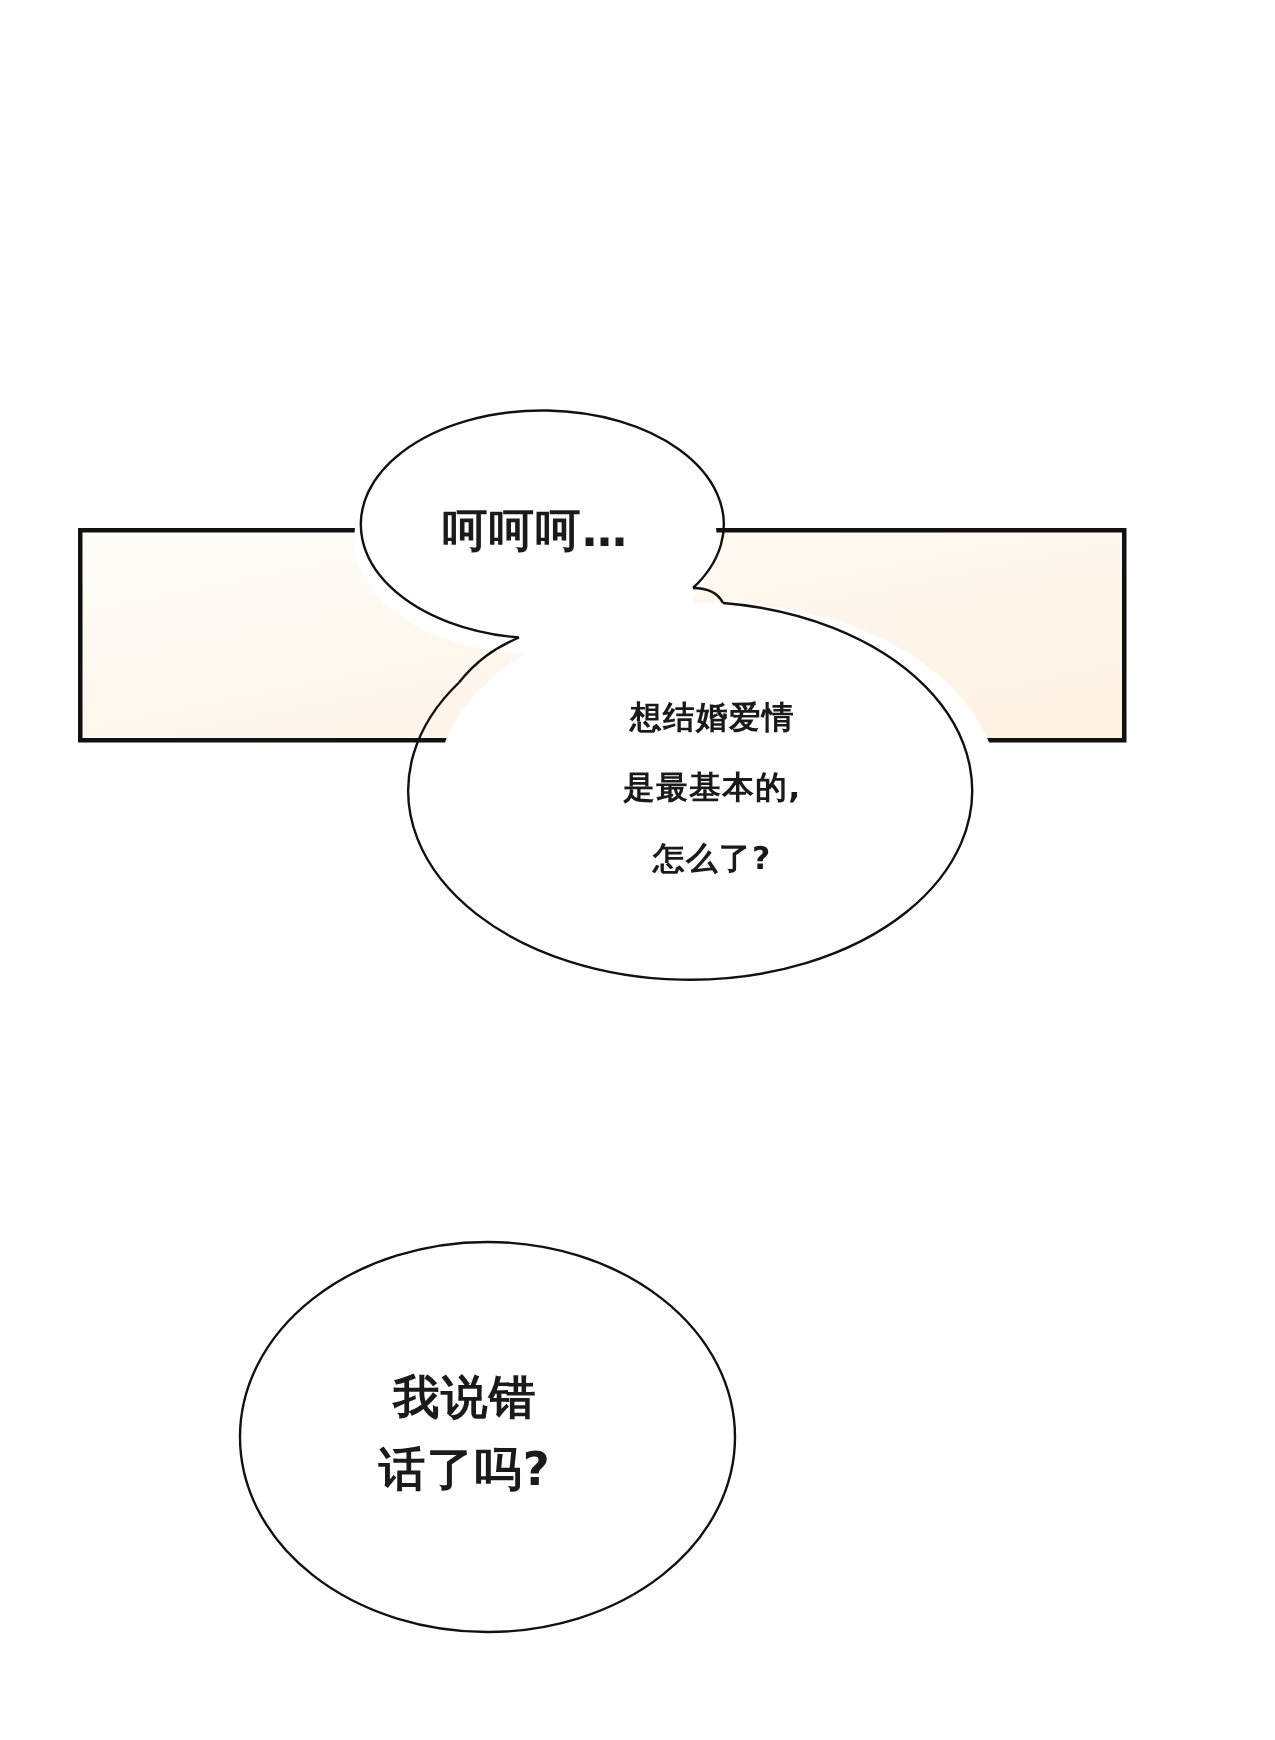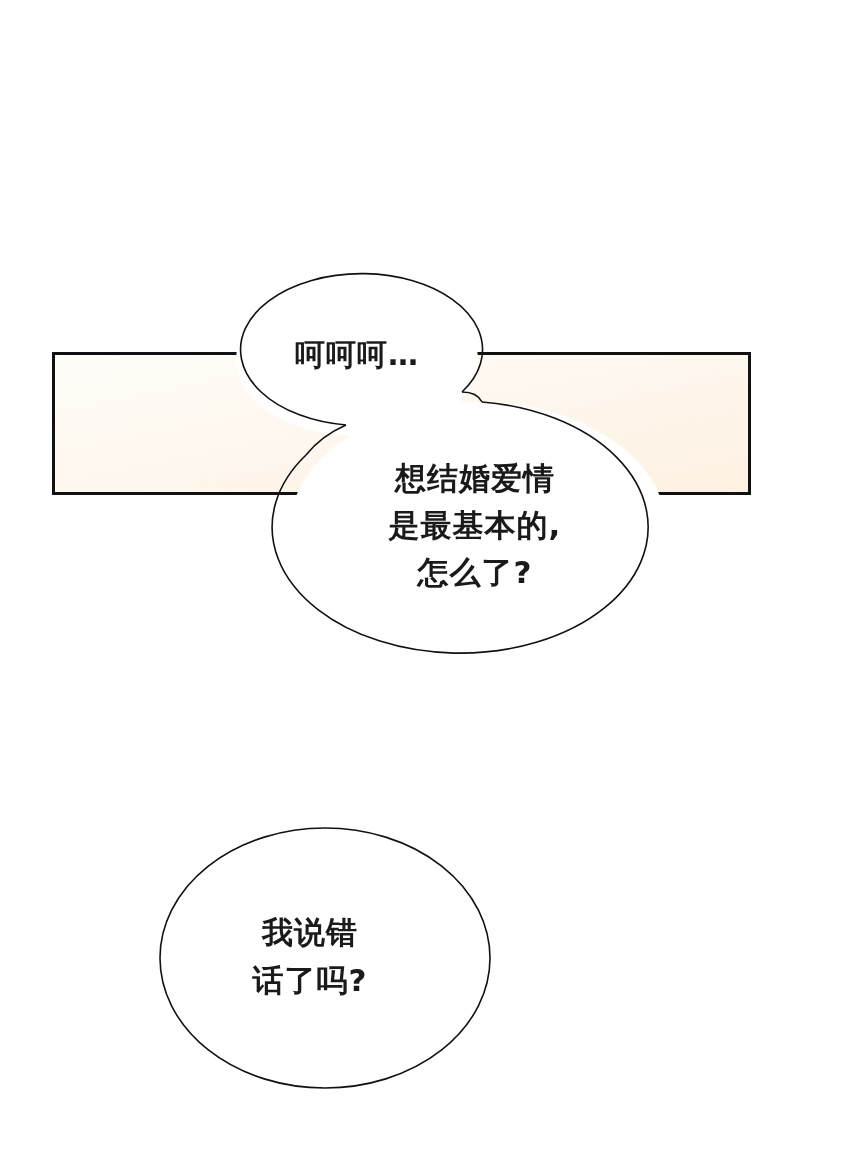--- a/index.html
+++ b/index.html
@@ -8,21 +8,21 @@
       position: relative; overflow: hidden;
       font-family: "DejaVu Sans", sans-serif;
     }
     .stage { position: absolute; left: 0; top: 0; width: 850px; height: 1160px; }
     .text {
       position: absolute; color: #1a1a1a; font-weight: bold;
       text-align: center; line-height: 1.25; white-space: pre-line;
       letter-spacing: 1px;
     }
     #t1 { left: 237px; top: 336px; width: 240px; font-size: 30px; text-align: center; }
-    #t2 { left: 330px; top: 455px; width: 290px; font-size: 31px; line-height: 47px; }
+    #t2 { left: 330px; top: 455px; width: 290px; font-size: 21px; line-height: 47px; }
     #t3 { left: 180px; top: 908px; width: 260px; font-size: 31px; line-height: 48px; }
   </style>
 </head>
 <body>
 
 <svg class="stage" width="850" height="1160" viewBox="0 0 850 1160">
   <defs>
     <linearGradient id="panelGrad" x1="0" y1="0" x2="1" y2="1">
       <stop offset="0" stop-color="#fffdf9"></stop>
       <stop offset="1" stop-color="#fdf1e2"></stop>

